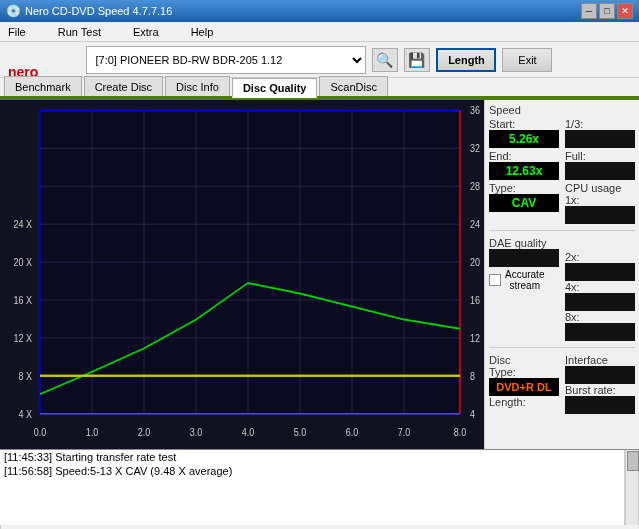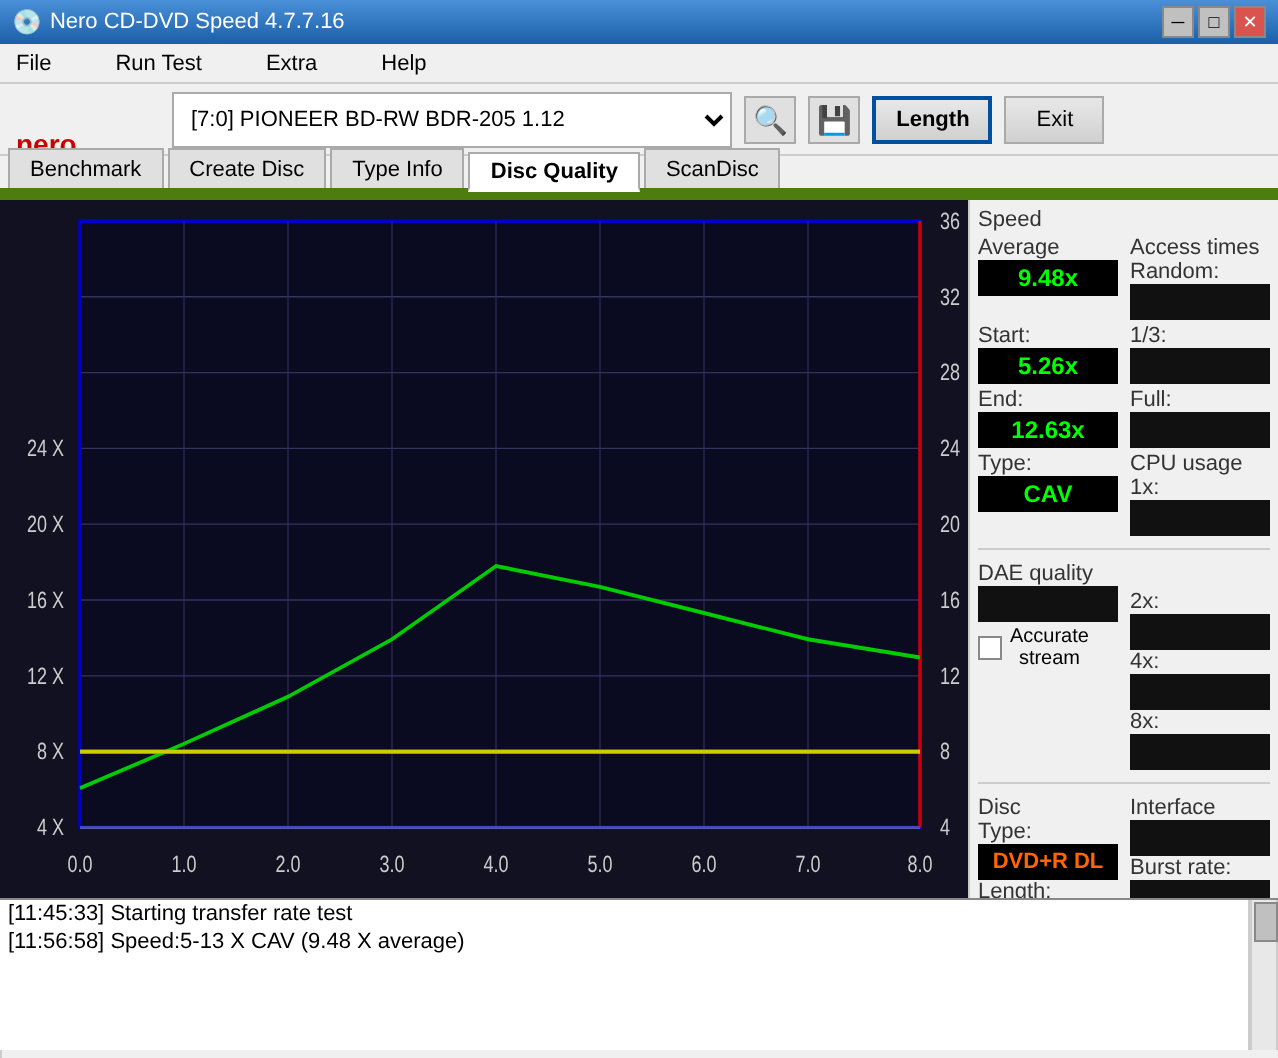--- a/index.html
+++ b/index.html
@@ -116,21 +116,21 @@
     .exit-btn {
       width: 50px;
       height: 24px;
       background: linear-gradient(to bottom, #e8e8e8, #d0d0d0);
       border: 1px solid #aaa;
       cursor: pointer;
       font-size: 11px;
     }
     .tabs {
       background: #f0f0f0;
-      border-bottom: 6px solid #4d7c0f;
+      border-bottom: 4px solid #4d7c0f;
       height: 22px;
       display: flex;
       align-items: flex-end;
       padding: 0 4px;
       gap: 2px;
     }
     .tab {
       height: 20px;
       padding: 0 10px;
       border: 1px solid #aaa;
@@ -262,21 +262,21 @@
   </select>
   <div class="toolbar-icon-btn">🔍</div>
   <div class="toolbar-icon-btn">💾</div>
   <button class="start-btn">Length</button>
   <button class="exit-btn">Exit</button>
 </div>
 
 <div class="tabs">
   <div class="tab">Benchmark</div>
   <div class="tab">Create Disc</div>
-  <div class="tab">Type Info</div>
+  <div class="tab">Disc Info</div>
   <div class="tab active">Disc Quality</div>
   <div class="tab">ScanDisc</div>
 </div>
 
 <div style="display:flex; flex:1; height: calc(529px - 22px - 20px - 36px - 22px - 80px);">
 
   <div style="flex:1; background:#111122; position:relative; overflow:hidden;">
     <svg width="100%" height="100%" viewBox="0 0 484 267" preserveAspectRatio="none">
 
       <rect width="484" height="267" fill="#111122"></rect>
@@ -351,31 +351,20 @@
       <line x1="40" y1="240" x2="460" y2="240" stroke="#4444cc" stroke-width="1"></line>
     </svg>
   </div>
 
   <div class="right-panel" style="height:100%; overflow:hidden;">
 
     <div class="panel-section">
       <span class="panel-label">Speed</span>
       <div class="panel-row">
         <div class="panel-col">
-          <div class="panel-label">Average</div>
-          <div class="panel-value">9.48x</div>
-        </div>
-        <div class="panel-col">
-          <div class="panel-label">Access times</div>
-          <div class="panel-label">Random:</div>
-          <div class="panel-value empty">&nbsp;</div>
-        </div>
-      </div>
-      <div class="panel-row">
-        <div class="panel-col">
           <div class="panel-label">Start:</div>
           <div class="panel-value">5.26x</div>
         </div>
         <div class="panel-col">
           <div class="panel-label">1/3:</div>
           <div class="panel-value empty">&nbsp;</div>
         </div>
       </div>
       <div class="panel-row">
         <div class="panel-col">

